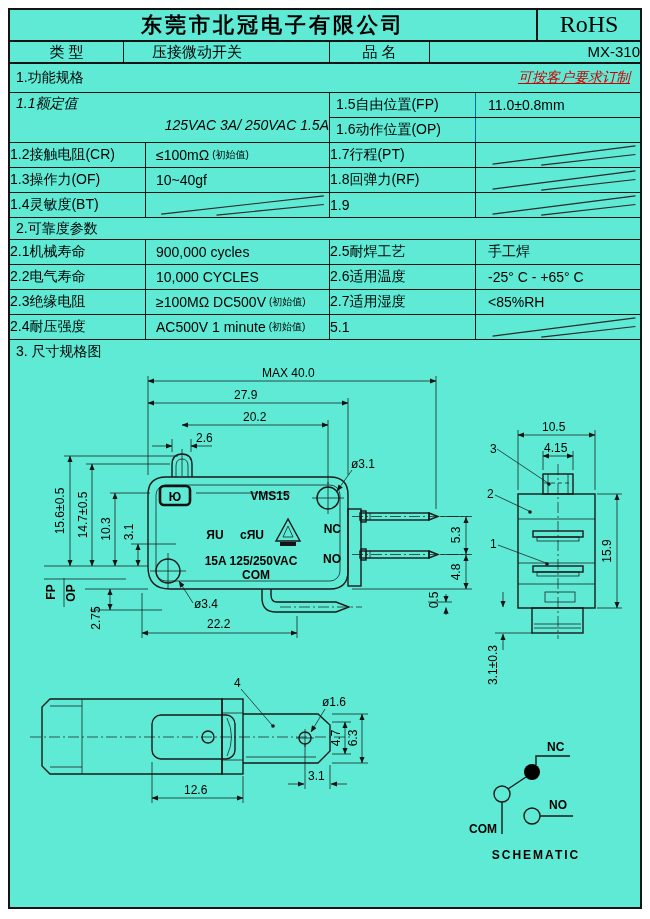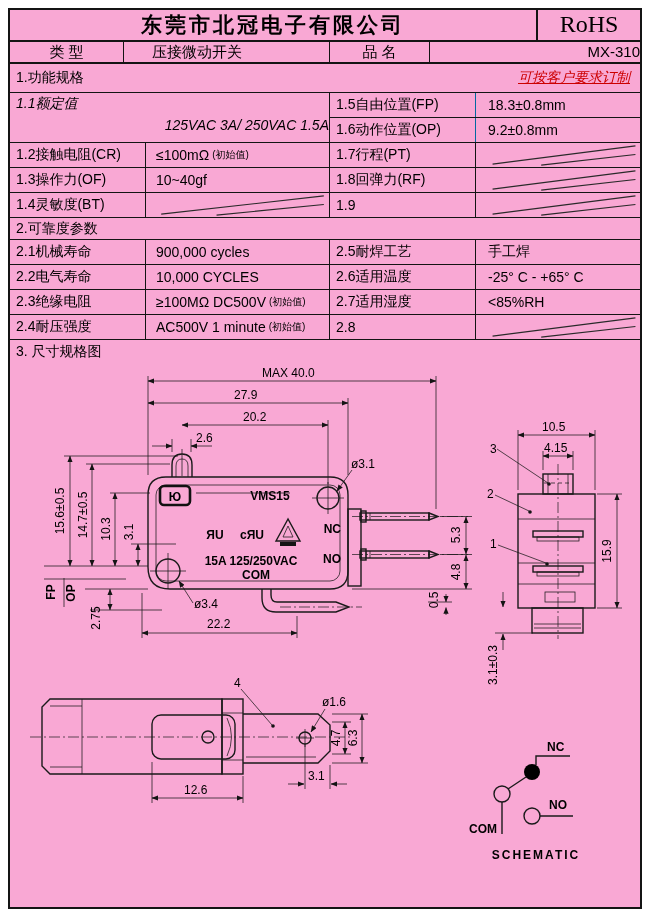--- a/index.html
+++ b/index.html
@@ -4,42 +4,42 @@
 <style>
   * { margin:0; padding:0; box-sizing:border-box; }
   html,body { background:#ffffff; }
   body {
     width:650px; height:919px; position:relative;
     font-family:"Liberation Sans","DejaVu Sans",sans-serif;
     color:#000;
   }
   .sheet {
     position:absolute; left:8px; top:8px; width:634px; height:901px;
-    border:2px solid #141414; background:#f9a8d4;
+    border:2px solid #141414; background:#5eead4;
   }
   
   .hd { height:32px; display:flex; border-bottom:2px solid #141414; }
   .company { flex:1; text-align:center; font-size:21px; font-weight:bold; letter-spacing:3px; line-height:29px; }
   .rohs { width:104px; border-left:2px solid #141414; text-align:center;
           font-family:"Liberation Serif","DejaVu Serif",serif; font-size:24px; line-height:29px; }
   
   .typerow { height:22px; display:flex; border-bottom:2px solid #141414; font-size:15px; }
   .typerow > div { line-height:20px; border-right:1px solid #141414; }
   .typerow > div:last-child { border-right:none; }
   .tc1 { width:114px; text-align:center; }
   .tc2 { width:206px; padding-left:28px; }
   .tc3 { width:100px; text-align:center; }
   .tc4 { flex:1; text-align:right; }
   
   .secrow { height:29px; display:flex; justify-content:space-between; align-items:center;
             border-bottom:1px solid #141414; font-size:14px; padding:0 6px; }
   .note { color:#cc0000; font-style:italic; text-decoration:underline; font-size:14px; margin-right:4px; }
   
   .srow { height:25px; display:flex; border-bottom:1px solid #141414; font-size:14px; }
-  .srow > div { display:flex; align-items:center; padding-left:6px; border-right:1px solid #141414; overflow:hidden; }
+  .srow > div { display:flex; align-items:center; border-right:1px solid #141414; overflow:hidden; }
   .srow > div:last-child { border-right:none; }
   .c1 { width:136px; } .c2 { width:184px; padding-left:10px !important; }
   .c3 { width:146px; } .c4 { flex:1; padding-left:12px !important; }
   .small { font-size:10px; margin-left:3px; white-space:nowrap; }
   
   .r11 { height:50px; display:flex; border-bottom:1px solid #141414; font-size:14px; }
   .r11left { width:320px; border-right:1px solid #141414; padding:2px 0 0 6px;font-style:italic; }
   .r11left .val { text-align:right; margin-top:4px; }
   .r11right { flex:1; display:flex; flex-direction:column; }
   .halfrow { height:25px; display:flex; }
@@ -84,25 +84,24 @@
   </div>
 
   <div class="r11">
     <div class="r11left">
       <div>1.1额定值</div>
       <div class="val">125VAC 3A/ 250VAC 1.5A</div>
     </div>
     <div class="r11right">
       <div class="halfrow">
         <div class="hc3">1.5自由位置(FP)</div>
-        <div class="hc4">18.3±0.8mm</div>
+        <div class="hc4">11.0±0.8mm</div>
       </div>
       <div class="halfrow">
         <div class="hc3">1.6动作位置(OP)</div>
-        <div class="hc4">9.2±0.8mm</div>
       </div>
     </div>
   </div>
 
   <div class="srow">
     <div class="c1">1.2接触电阻(CR)</div>
     <div class="c2">
       <span>≤100mΩ</span>
         <span class="small">(初始值)</span>
     </div>
@@ -179,21 +178,21 @@
     <div class="c3">2.7适用湿度</div>
     <div class="c4">&lt;85%RH</div>
   </div>
 
   <div class="srow">
     <div class="c1">2.4耐压强度</div>
     <div class="c2">
       <span>AC500V 1 minute</span>
         <span class="small">(初始值)</span>
     </div>
-    <div class="c3">2.8</div>
+    <div class="c3">5.1</div>
     <div class="c4">
       <div class="slashwrap">
           <svg viewBox="0 0 100 25" preserveAspectRatio="none">
             <line x1="3" y1="22" x2="97" y2="3"></line>
             <line x1="35" y1="23" x2="97" y2="12"></line>
           </svg>
         </div>
     </div>
   </div>
 

